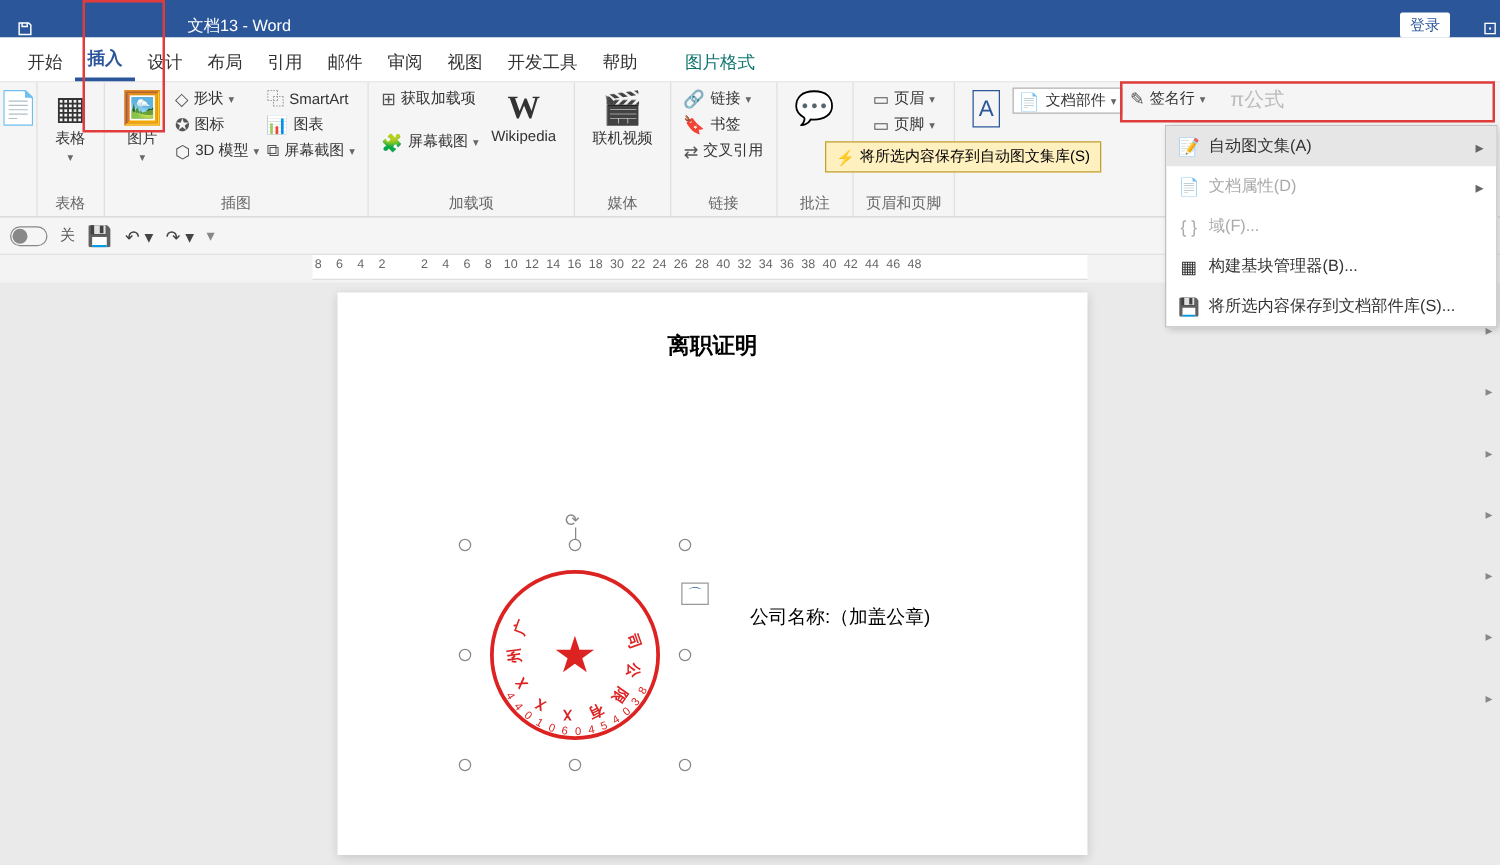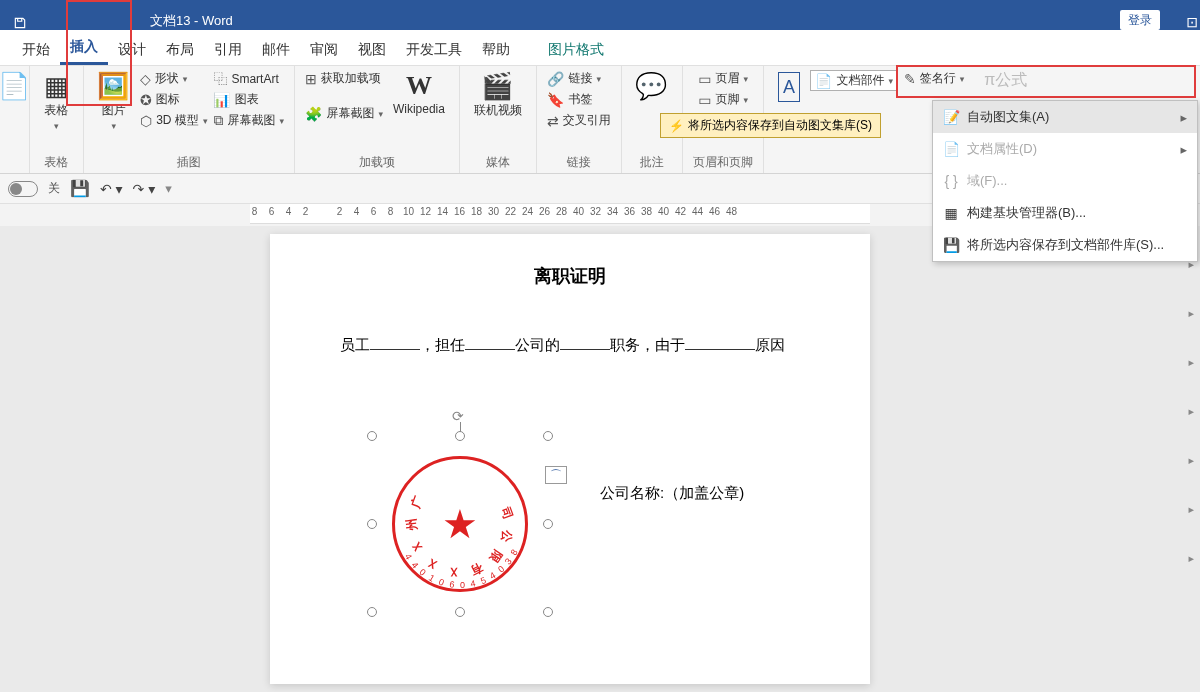--- a/index.html
+++ b/index.html
@@ -366,23 +366,20 @@
       <span class="tick">44</span>
       <span class="tick">46</span>
       <span class="tick">48</span>
     </div>
 </div>
 
 <div class="canvas">
   <div class="page">
     <div class="title">离职证明</div>
     <div class="body">
-      <p>
-        <span>员工</span><span class="blank"></span><span>，担任</span><span class="blank"></span><span>公司的</span><span class="blank"></span><span>职务，由于</span><span class="blank" style="min-width:70px"></span><span>原因</span>
-      </p>
     </div>
 
     <div class="sign">公司名称:（加盖公章)</div>
 
     <div class="stamp">
       <div class="circle"></div>
       <div class="star">★</div>
       <div class="arc-text" id="arc-top">
           <span style="transform: translate(-52.6228px, -19.1531px) rotate(290deg);">广</span>
           <span style="transform: translate(-55.5209px, 7.30947px) rotate(262.5deg);">州</span>

